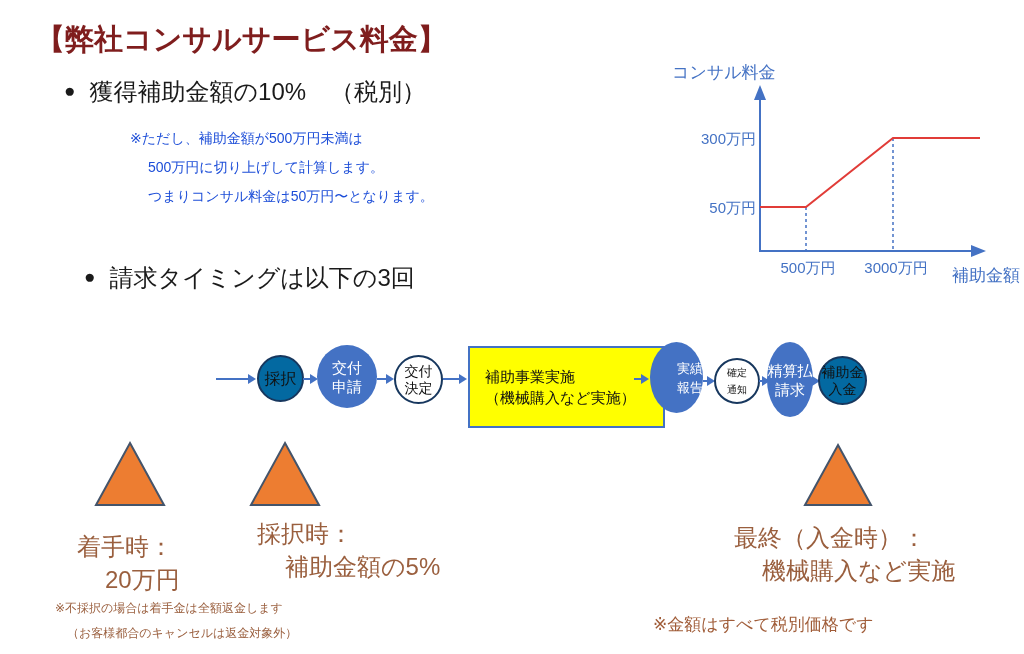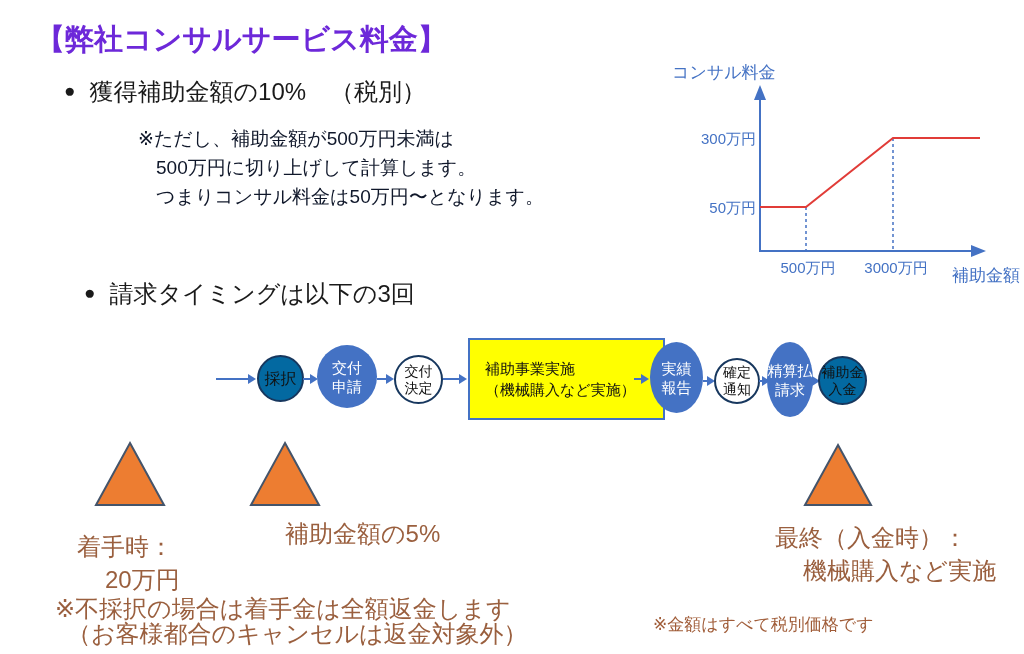--- a/index.html
+++ b/index.html
@@ -4,27 +4,27 @@
 <style>
   * { margin:0; padding:0; box-sizing:border-box; }
   html,body { background:#ffffff; }
   body { font-family:"Liberation Sans","DejaVu Sans",sans-serif; }
   .slide {
     position:relative; width:1024px; height:654px; background:#ffffff;
     overflow:hidden; color:#1a1a1a;
   }
   .title {
     position:absolute; left:36px; top:20px;
-    font-size:29px; font-weight:bold; color:#6d28d9; letter-spacing:0px;
+    font-size:29px; font-weight:bold; color:#7f1d1d; letter-spacing:0px;
     white-space:nowrap;
   }
   .bullet-row { position:absolute; white-space:nowrap; }
   .bullet-row .marker { font-size:19px; vertical-align:3px; margin-right:14px; }
   .bullet-row .btext { font-size:24px; color:#1a1a1a; }
-  .fee-note { position:absolute; left:138px; top:124px; font-size:19px; line-height:29px; color:#0f172a; }
+  .fee-note { position:absolute; left:130px; top:124px; font-size:14px; line-height:29px; color:#1d4ed8; }
   .fee-note .indent { padding-left:18px; }
 
   
   .chart-wrap { position:absolute; left:660px; top:55px; width:364px; height:235px; }
   .chart-wrap svg { display:block; }
   .chart-wrap text { font-family:"Liberation Sans","DejaVu Sans",sans-serif; }
 
   
   .step { position:absolute; display:flex; flex-direction:column; align-items:center;
           justify-content:center; text-align:center; white-space:nowrap; }
@@ -38,21 +38,21 @@
   .arrow .shaft { position:absolute; left:0; right:6px; top:5px; height:2px; background:#4472c4; }
   .arrow .head  { position:absolute; right:0; top:1px; width:0; height:0;
                   border-left:8px solid #4472c4; border-top:5px solid transparent;
                   border-bottom:5px solid transparent; }
 
   
   .tri { position:absolute; }
   .pay-label { position:absolute; font-size:24px; line-height:33px; color:#9a5f3e; white-space:nowrap; }
   .pay-label .indent { padding-left:28px; }
 
-  .refund-note { position:absolute; left:55px; top:596px; font-size:24px; line-height:25px;
+  .refund-note { position:absolute; left:55px; top:596px; font-size:12px; line-height:25px;
                  color:#9a5f3e; white-space:nowrap; }
   .refund-note .indent { padding-left:12px; }
   .tax-note { position:absolute; left:653px; top:613px; font-size:17px; color:#a05c38; white-space:nowrap; }
 </style>
 </head>
 <body>
 
 <div class="slide">
 
   <div class="title">【弊社コンサルサービス料金】</div>
@@ -82,21 +82,21 @@
 
       <text x="12" y="23" font-size="17" fill="#4472c4">コンサル料金</text>
       <text x="96" y="89" font-size="15" fill="#4472c4" text-anchor="end">300万円</text>
       <text x="96" y="158" font-size="15" fill="#4472c4" text-anchor="end">50万円</text>
       <text x="148" y="218" font-size="15" fill="#4472c4" text-anchor="middle">500万円</text>
       <text x="236" y="218" font-size="15" fill="#4472c4" text-anchor="middle">3000万円</text>
       <text x="292" y="226" font-size="17" fill="#4472c4">補助金額</text>
     </svg>
   </div>
 
-  <div class="bullet-row" style="left:84px; top:278px;">
+  <div class="bullet-row" style="left:84px; top:262px;">
     <span class="marker">●</span><span class="btext">請求タイミングは以下の3回</span>
   </div>
 
   <div class="arrow" style="left:216px; top:373px; width:40px;">
       <i class="shaft"></i>
       <i class="head"></i>
     </div>
 
   <div class="step circle yellow" style="left:257px; top:355px; width:47px; height:47px; font-size:16px; line-height:18px;">
     <span class="ln">採択</span>
@@ -117,39 +117,39 @@
 
   <div class="step circle" style="left:394px; top:355px; width:49px; height:49px; font-size:14px; line-height:17px;">
     <span class="ln">交付</span>
     <span class="ln">決定</span>
   </div>
   <div class="arrow" style="left:443px; top:373px; width:24px;">
       <i class="shaft"></i>
       <i class="head"></i>
     </div>
 
-  <div class="step flow-rect" style="left:468px; top:338px; width:197px; height:82px; font-size:15px; line-height:21px;">
+  <div class="step flow-rect" style="left:468px; top:346px; width:197px; height:82px; font-size:15px; line-height:21px;">
     <span class="ln">補助事業実施</span>
     <span class="ln">（機械購入など実施）</span>
   </div>
   <div class="arrow" style="left:634px; top:373px; width:15px;">
       <i class="shaft"></i>
       <i class="head"></i>
     </div>
 
-  <div class="step ellipse" style="left:650px; top:342px; width:53px; height:71px; font-size:15px; line-height:19px;">
+  <div class="step ellipse" style="left:650px; top:342px; width:53px; height:71px; font-size:13px; line-height:19px;align-items:flex-end;">
     <span class="ln">実績</span>
     <span class="ln">報告</span>
   </div>
   <div class="arrow" style="left:703px; top:375px; width:12px;">
       <i class="shaft"></i>
       <i class="head"></i>
     </div>
 
-  <div class="step circle" style="left:714px; top:358px; width:46px; height:46px; font-size:14px; line-height:17px;">
+  <div class="step circle" style="left:714px; top:358px; width:46px; height:46px; font-size:10px; line-height:17px;">
     <span class="ln">確定</span>
     <span class="ln">通知</span>
   </div>
   <div class="arrow" style="left:759px; top:375px; width:11px;">
       <i class="shaft"></i>
       <i class="head"></i>
     </div>
 
   <div class="step ellipse" style="left:767px; top:342px; width:46px; height:75px; font-size:15px; line-height:19px;">
     <span class="ln">精算払</span>
@@ -179,23 +179,24 @@
     <svg width="72" height="66">
         <polygon points="36,3 69,63 3,63" fill="#ed7d31" stroke="#44546a" stroke-width="2"></polygon>
       </svg>
   </div>
 
   <div class="pay-label" style="left:77px; top:517px;margin-top:13px;">
     <div>着手時：</div>
     <div class="indent">20万円</div>
   </div>
   <div class="pay-label" style="left:257px; top:517px;">
+    <div>採択時：</div>
     <div class="indent">補助金額の5%</div>
   </div>
-  <div class="pay-label" style="left:775px; top:521px;">
+  <div class="pay-label" style="left:734px; top:521px;">
     <div>最終（入金時）：</div>
     <div class="indent">機械購入など実施</div>
   </div>
 
   <div class="refund-note">
     <div>※不採択の場合は着手金は全額返金します</div>
     <div class="indent">（お客様都合のキャンセルは返金対象外）</div>
   </div>
   <div class="tax-note">※金額はすべて税別価格です</div>
 

